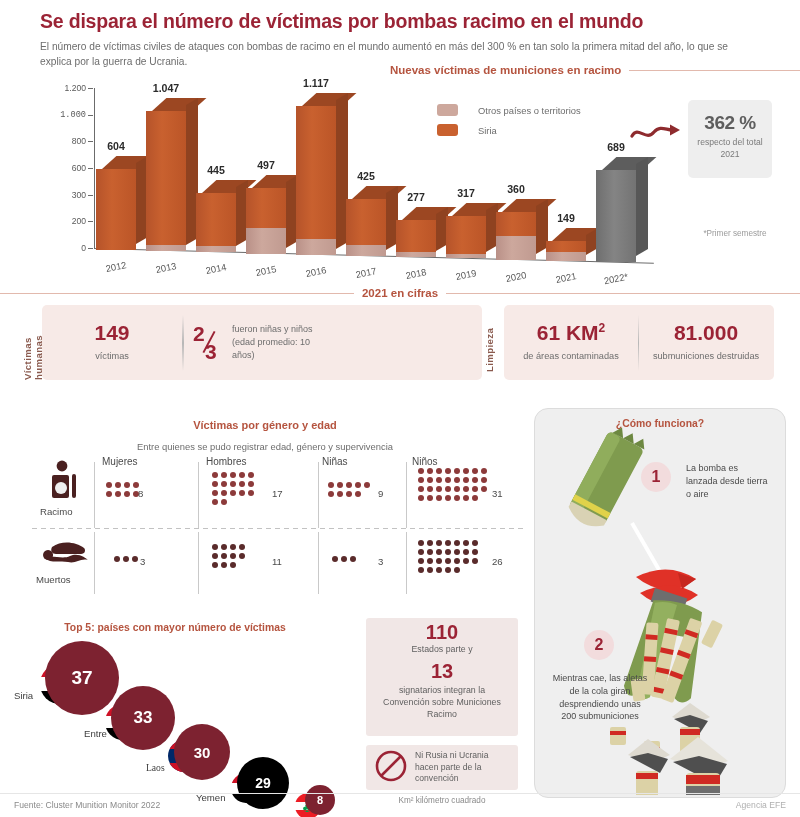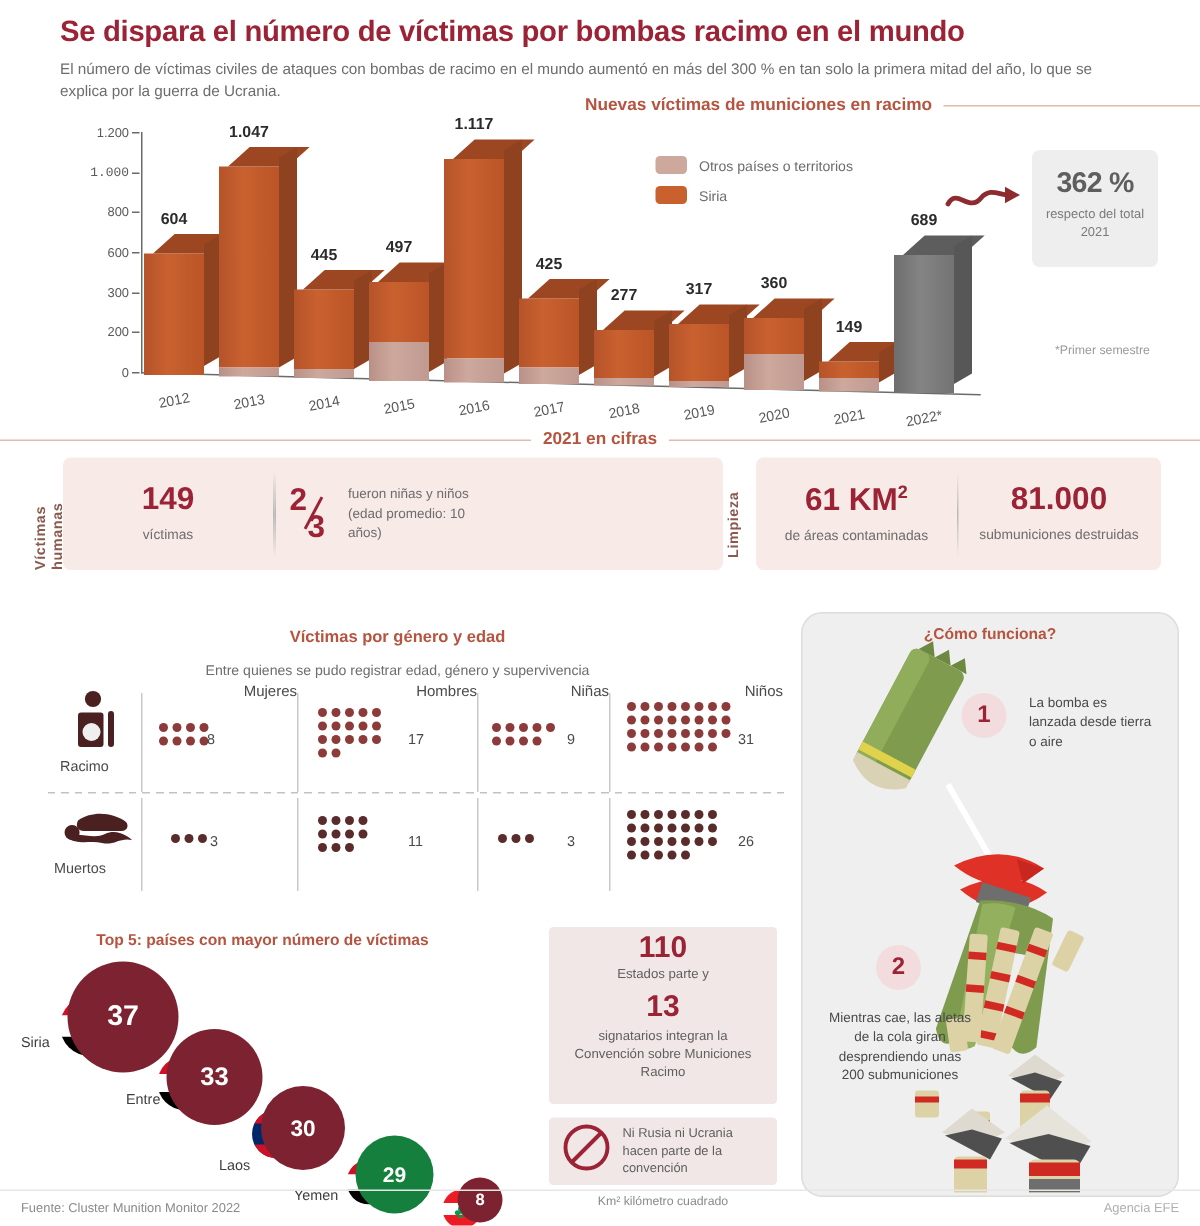--- a/index.html
+++ b/index.html
@@ -72,21 +72,21 @@
     font-size: 10.6px; font-weight: bold; color: #2b2b2b;
   }
   .bar-lab {
     position: absolute; width: 64px; left: -12px; text-align: center;
     font-size: 9.4px; color: #5a5a5a;
   }
 
   .legend { position: absolute; left: 437px; top: 104px; }
   .legend-row { display: flex; align-items: center; gap: 8px; margin-bottom: 8px; }
   .legend-sw { width: 21px; height: 12px; border-radius: 3px; }
-  .legend-lb { font-size: 9.4px; color: #6d6d6d; }
+  .legend-lb { font-size: 9.4px; color: #6d6d6d; margin-left: 12px; }
 
   .kpi-box {
     position: absolute; left: 688px; top: 100px; width: 84px; height: 78px;
     background: #eeeeee; border-radius: 5px; text-align: center; padding-top: 12px;
   }
   .kpi-num { font-size: 19px; font-weight: bold; color: #5e5e5e; letter-spacing: -0.5px; }
   .kpi-txt { font-size: 8.6px; color: #7a7a7a; line-height: 1.35; margin-top: 3px; }
   .kpi-note {
     position: absolute; left: 700px; top: 228px; width: 70px; text-align: center;
     font-size: 8.2px; color: #9a9a9a; line-height: 1.35;
@@ -123,21 +123,21 @@
   .frac-d { position: absolute; left: 12px; top: 17px; font-size: 21px; font-weight: bold; color: #9b2335; }
   .frac-txt { font-size: 9px; color: #6d6d6d; line-height: 1.45; width: 100px; }
   .sup { font-size: 12px; vertical-align: super; }
 
   
   .ga-title { position: absolute; left: 0; top: 419px; width: 530px; text-align: center;
               font-size: 11px; font-weight: bold; color: #b5543f; }
   .ga-sub { position: absolute; left: 0; top: 441px; width: 530px; text-align: center;
             font-size: 9.4px; color: #6d6d6d; }
   .ga-grid { position: absolute; left: 22px; top: 456px; width: 500px; height: 140px; }
-  .ga-colhdr { position: absolute; font-size: 10px; color: #4a4a4a; text-align: right; }
+  .ga-colhdr { position: absolute; font-size: 10px; color: #4a4a4a; text-align: left; }
   .ga-vline { position: absolute; width: 1px; background: #c9c9c9; }
   .ga-hline {
     position: absolute; left: 10px; top: 72px; width: 492px; height: 1px;
     background: repeating-linear-gradient(90deg,#c2c2c2 0 5px, transparent 5px 9px);
   }
   .ga-rowlab { position: absolute; font-size: 9.6px; color: #4a4a4a; }
   .dotgrid { position: absolute; display: flex; flex-direction: column; gap: 3px; }
   .dotrow { display: flex; gap: 3px; }
   .dot { width: 6px; height: 6px; border-radius: 50%; background: #8c3a3a; }
   .dot-dark { background: #5a2b2b; }
@@ -635,27 +635,27 @@
       <div class="bubble" style="left: 111px; top: 46px; width: 64px; height: 64px; font-size: 17px; background: rgb(125, 34, 48);">33</div>
       <div class="ctry-lab" style="left: 84px; top: 88px;">Entre</div>
       <div class="flagc" style="left: 168px; top: 100px; width: 32px; height: 32px;">
         <div style="height:100%;background:#002868;position:relative">
           <div style="position:absolute;top:0;left:0;right:0;height:28%;background:#ce1126"></div>
           <div style="position:absolute;bottom:0;left:0;right:0;height:28%;background:#ce1126"></div>
           <div style="position:absolute;left:50%;top:50%;transform:translate(-50%,-50%);width:13.6px;height:13.6px;border-radius:50%;background:#fff"></div>
         </div>
       </div>
       <div class="bubble" style="left: 174px; top: 84px; width: 56px; height: 56px; font-size: 15px; background: rgb(125, 34, 48);">30</div>
-      <div class="ctry-lab" style="left: 146px; top: 132px;">Laos</div>
+      <div class="ctry-lab" style="left: 146px; top: 122px; font-family: Liberation Serif, serif;">Laos</div>
       <div class="flagc" style="left: 231px; top: 133px; width: 30px; height: 30px;">
         <div style="height:33.33%;background:#ce1126"></div>
         <div style="height:33.33%;background:#ffffff;position:relative"></div>
         <div style="height:33.34%;background:#000000"></div>
       </div>
-      <div class="bubble" style="left: 237px; top: 117px; width: 52px; height: 52px; font-size: 14px; background: #15803d;">29</div>
+      <div class="bubble" style="left: 237px; top: 117px; width: 52px; height: 52px; font-size: 14px; background: #000000;">29</div>
       <div class="ctry-lab" style="left: 196px; top: 152px;">Yemen</div>
       <div class="flagc" style="left: 295px; top: 153px; width: 26px; height: 26px;">
         <div style="height:33.33%;background:#ed1c24"></div>
         <div style="height:33.33%;background:#ffffff;position:relative">
           <span style="position:absolute;left:30%;top:-16%;color:#00a04a;font-size:13px">♣</span>
         </div>
         <div style="height:33.34%;background:#ed1c24"></div>
       </div>
       <div class="bubble" style="left: 305px; top: 145px; width: 30px; height: 30px; font-size: 11px; background: rgb(125, 34, 48);">8</div>
     </div>

